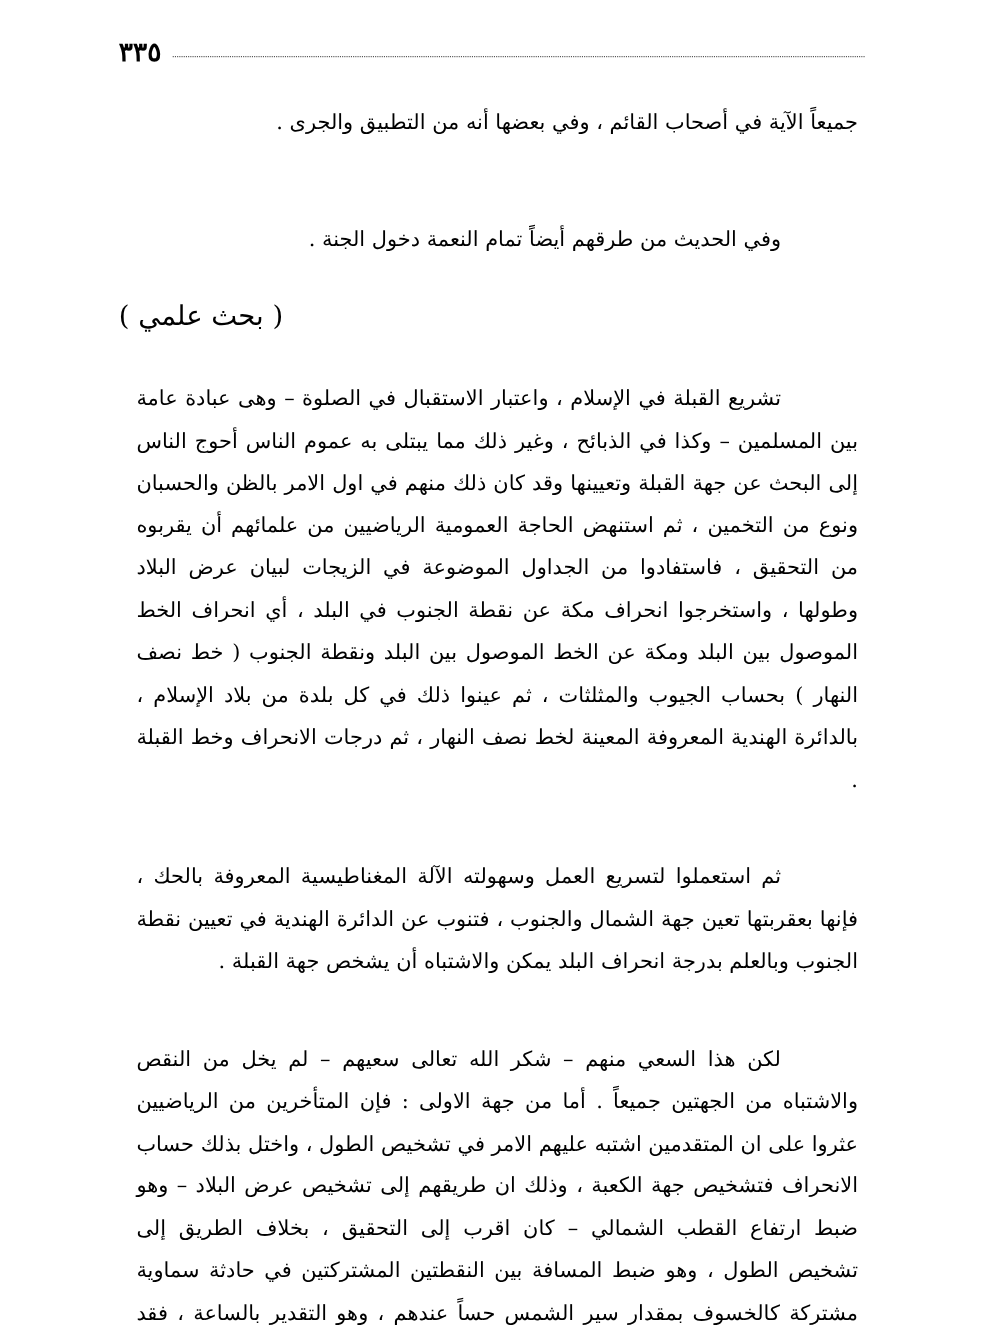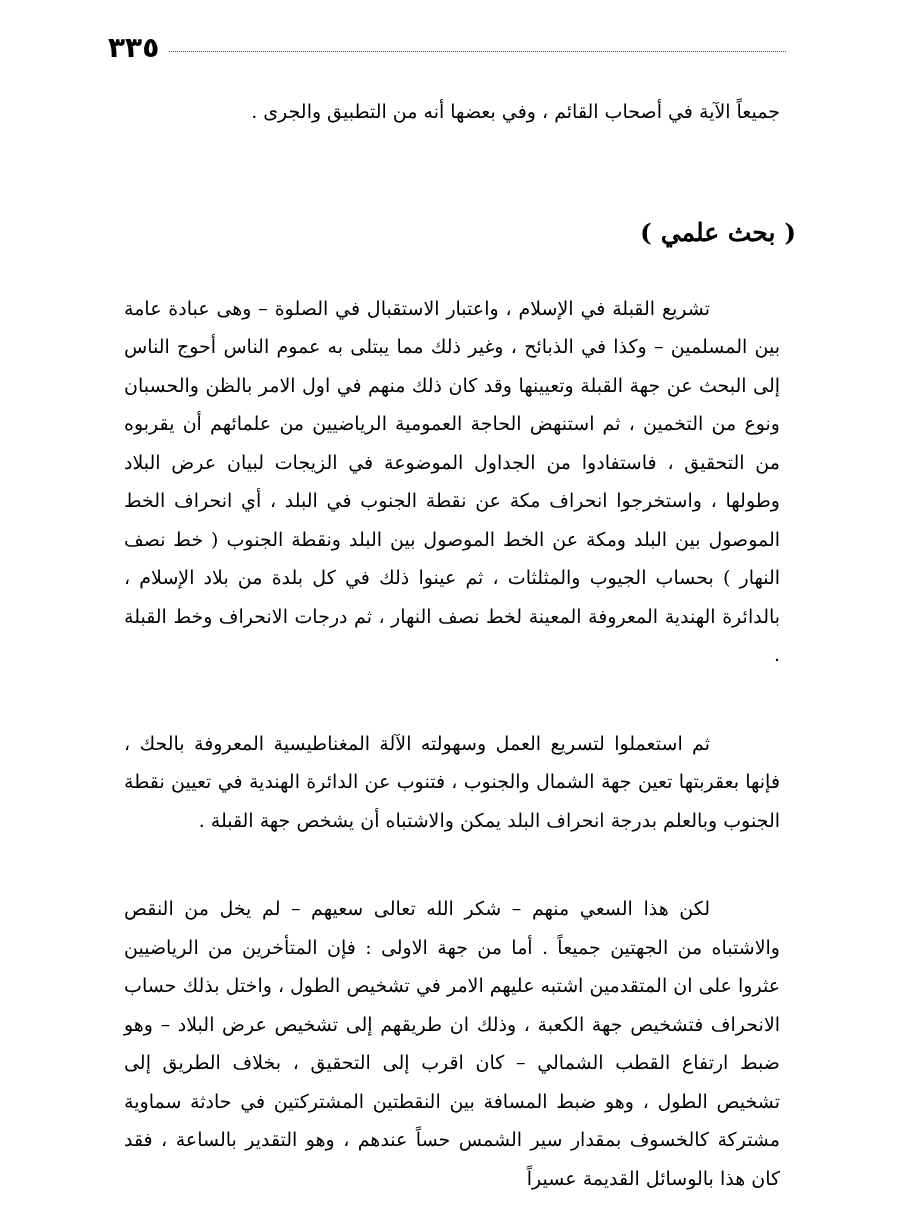--- a/index.html
+++ b/index.html
@@ -39,55 +39,57 @@
       flex: 1;
       border-bottom: 1px dotted #444;
       margin: 0 10px;
       height: 0;
       position: relative;
       top: 4px;
     }
     .running-head .page-num {
       flex: none;
       direction: ltr;
-      font-size: 28px;
+      font-size: 24px;
+      font-family: Liberation Serif, serif;
     }
     p {
       margin: 16px;
       font-size: 19px;
       line-height: 38.5px;
       text-align: justify;
       text-align-last: right;
     }
     p.indent { text-indent: 70px; }
     .gap-s { height: 12px; }
     .gap-m { height: 18px; }
     .heading {
-      text-align: right;
+      text-align: left;
       font-size: 25px;
-      font-weight: bold;
+      font-weight: normal;
       margin: 30px 0 36px 0;
       line-height: 40px;
     }
   </style>
 </head>
 <body>
 
 <div class="page">
 
   <div class="running-head">
     <span class="leader"></span>
     <span class="page-num">٣٣٥</span>
   </div>
 
   <div class="gap-s"></div>
 
   <p>جميعاً الآية في أصحاب القائم ، وفي بعضها أنه من التطبيق والجرى .</p>
   <div class="gap-m"></div>
   <div class="gap-m"></div>
+  <p class="indent">وفي الحديث من طرقهم أيضاً تمام النعمة دخول الجنة .</p>
 
   <div class="heading">( بحث علمي )</div>
 
   <p class="indent">تشريع القبلة في الإسلام ، واعتبار الاستقبال في الصلوة – وهى عبادة عامة بين المسلمين – وكذا في الذبائح ، وغير ذلك مما يبتلى به عموم الناس أحوج الناس إلى البحث عن جهة القبلة وتعيينها وقد كان ذلك منهم في اول الامر بالظن والحسبان ونوع من التخمين ، ثم استنهض الحاجة العمومية الرياضيين من علمائهم أن يقربوه من التحقيق ، فاستفادوا من الجداول الموضوعة في الزيجات لبيان عرض البلاد وطولها ، واستخرجوا انحراف مكة عن نقطة الجنوب في البلد ، أي انحراف الخط الموصول بين البلد ومكة عن الخط الموصول بين البلد ونقطة الجنوب ( خط نصف النهار ) بحساب الجيوب والمثلثات ، ثم عينوا ذلك في كل بلدة من بلاد الإسلام ، بالدائرة الهندية المعروفة المعينة لخط نصف النهار ، ثم درجات الانحراف وخط القبلة .</p>
   <div class="gap-m"></div>
   <p class="indent">ثم استعملوا لتسريع العمل وسهولته الآلة المغناطيسية المعروفة بالحك ، فإنها بعقربتها تعين جهة الشمال والجنوب ، فتنوب عن الدائرة الهندية في تعيين نقطة الجنوب وبالعلم بدرجة انحراف البلد يمكن والاشتباه أن يشخص جهة القبلة .</p>
   <div class="gap-m"></div>
   <p class="indent">لكن هذا السعي منهم – شكر الله تعالى سعيهم – لم يخل من النقص والاشتباه من الجهتين جميعاً . أما من جهة الاولى : فإن المتأخرين من الرياضيين عثروا على ان المتقدمين اشتبه عليهم الامر في تشخيص الطول ، واختل بذلك حساب الانحراف فتشخيص جهة الكعبة ، وذلك ان طريقهم إلى تشخيص عرض البلاد – وهو ضبط ارتفاع القطب الشمالي – كان اقرب إلى التحقيق ، بخلاف الطريق إلى تشخيص الطول ، وهو ضبط المسافة بين النقطتين المشتركتين في حادثة سماوية مشتركة كالخسوف بمقدار سير الشمس حساً عندهم ، وهو التقدير بالساعة ، فقد كان هذا بالوسائل القديمة عسيراً</p>
 
 </div>

